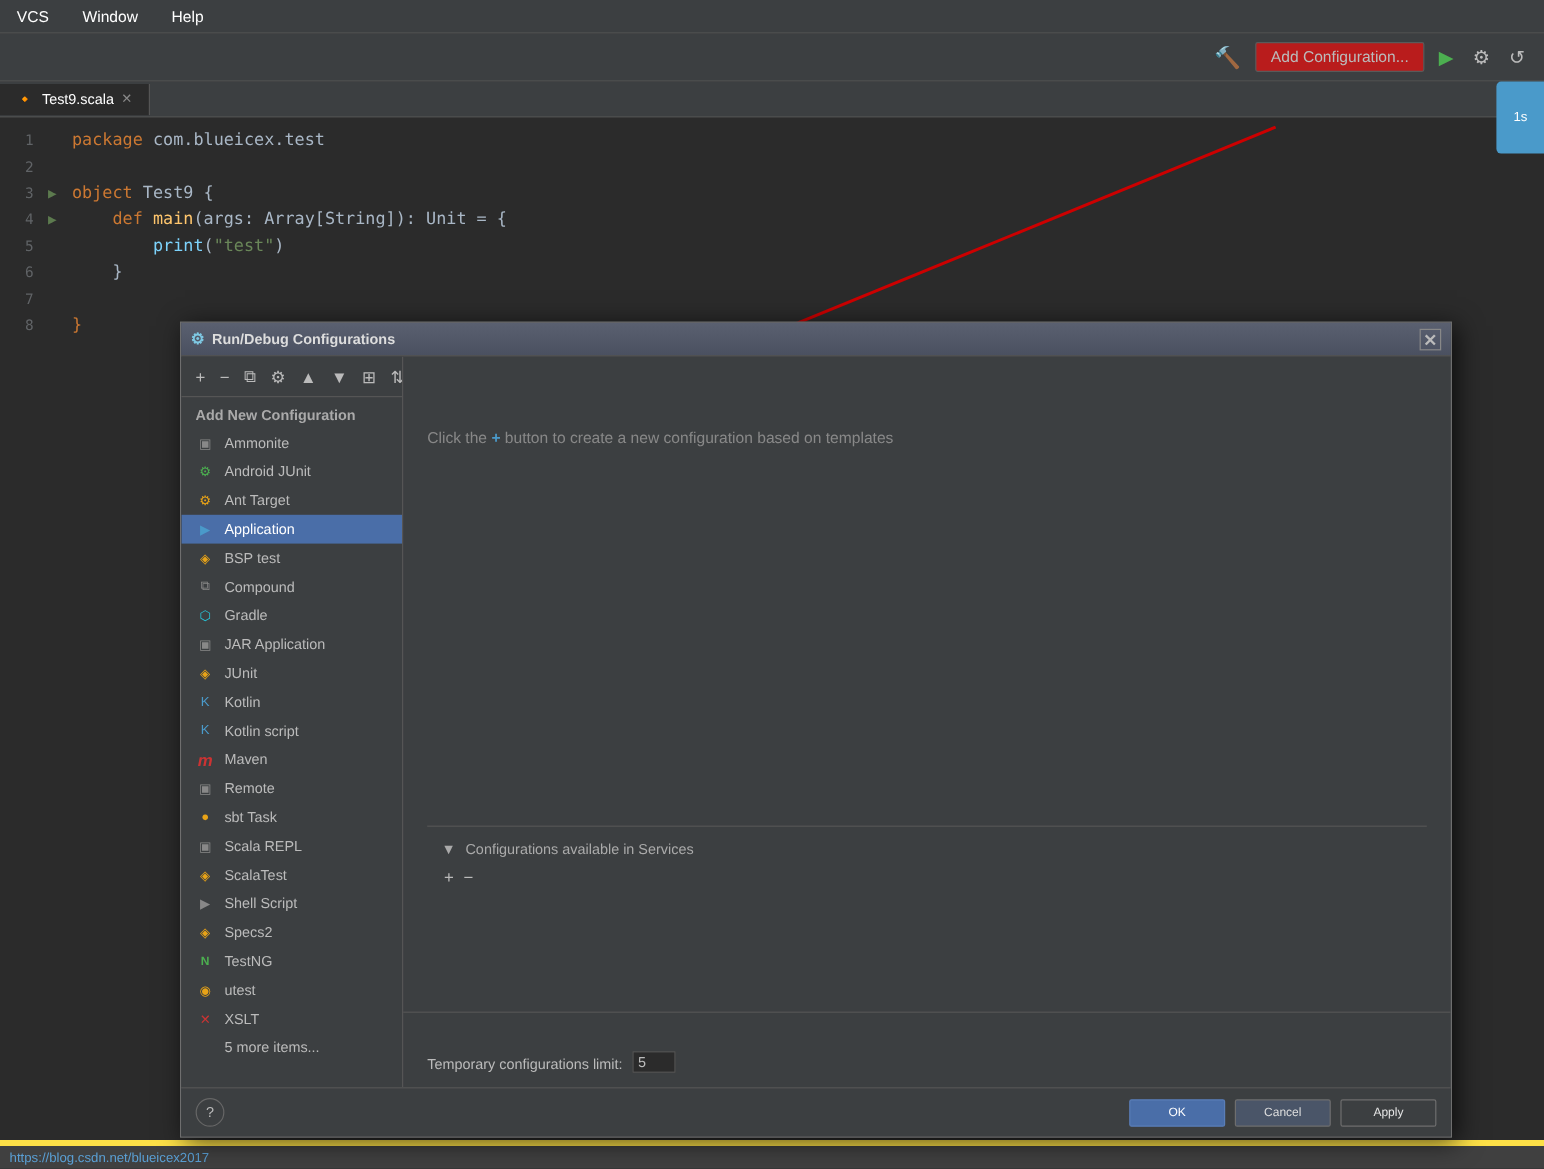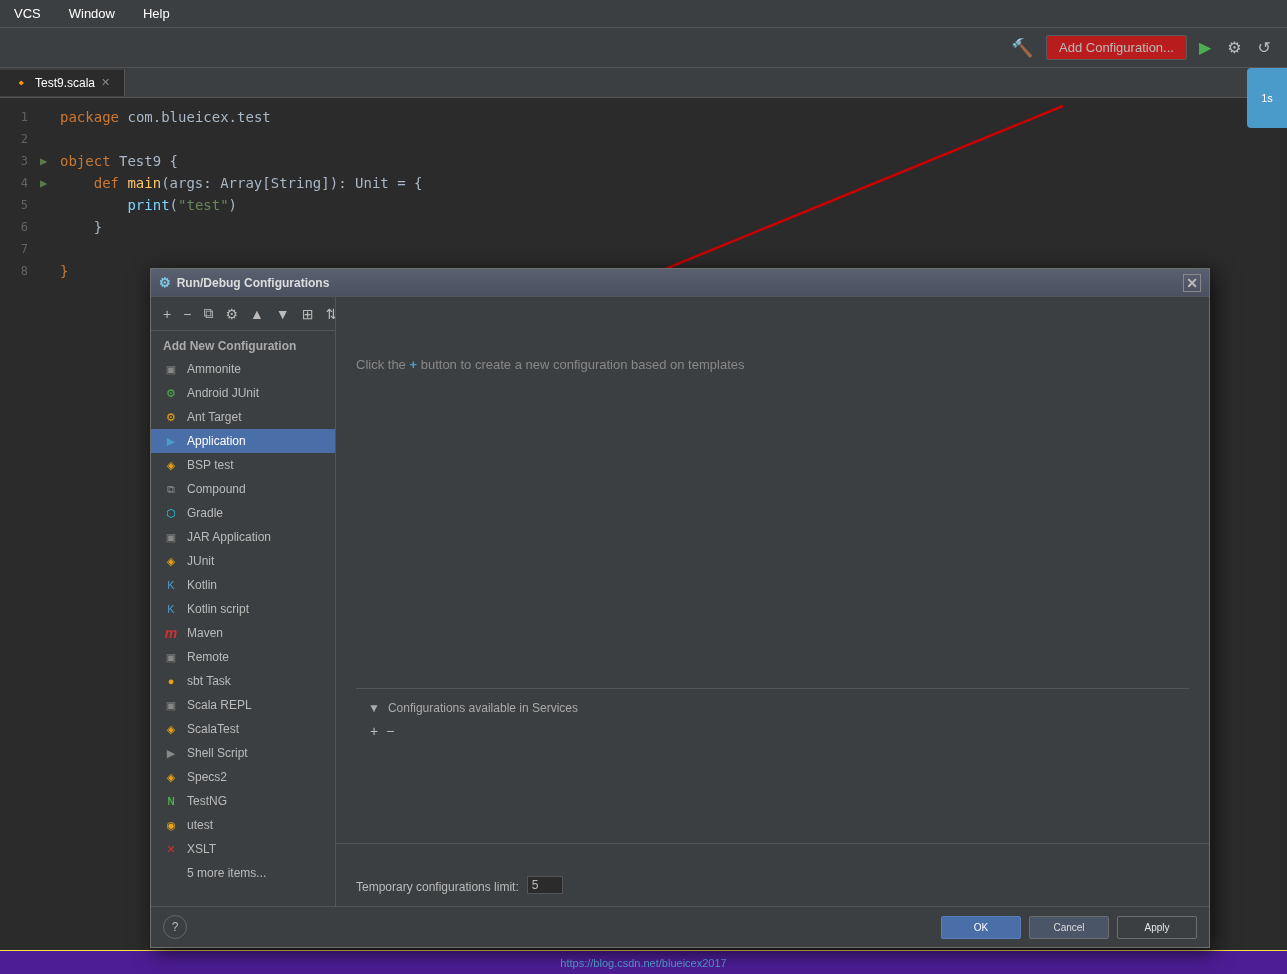--- a/index.html
+++ b/index.html
@@ -369,25 +369,25 @@
       cursor: default;
     }
 
     
     .status-bar {
       position: absolute;
       bottom: 0;
       left: 0;
       right: 0;
       height: 24px;
-      background: #4c1d95;
-      border-top: 1px solid #fde047;
-      display: flex;
-      align-items: center;
-      justify-content: center;
+      background: #404040;
+      border-top: 5px solid #fde047;
+      display: flex;
+      align-items: center;
+      justify-content: flex-start;
       padding: 0 8px;
     }
     .status-link {
       color: #5a9fd4;
       font-size: 11px;
     }
 
     
     .notif-badge {
       position: absolute;

